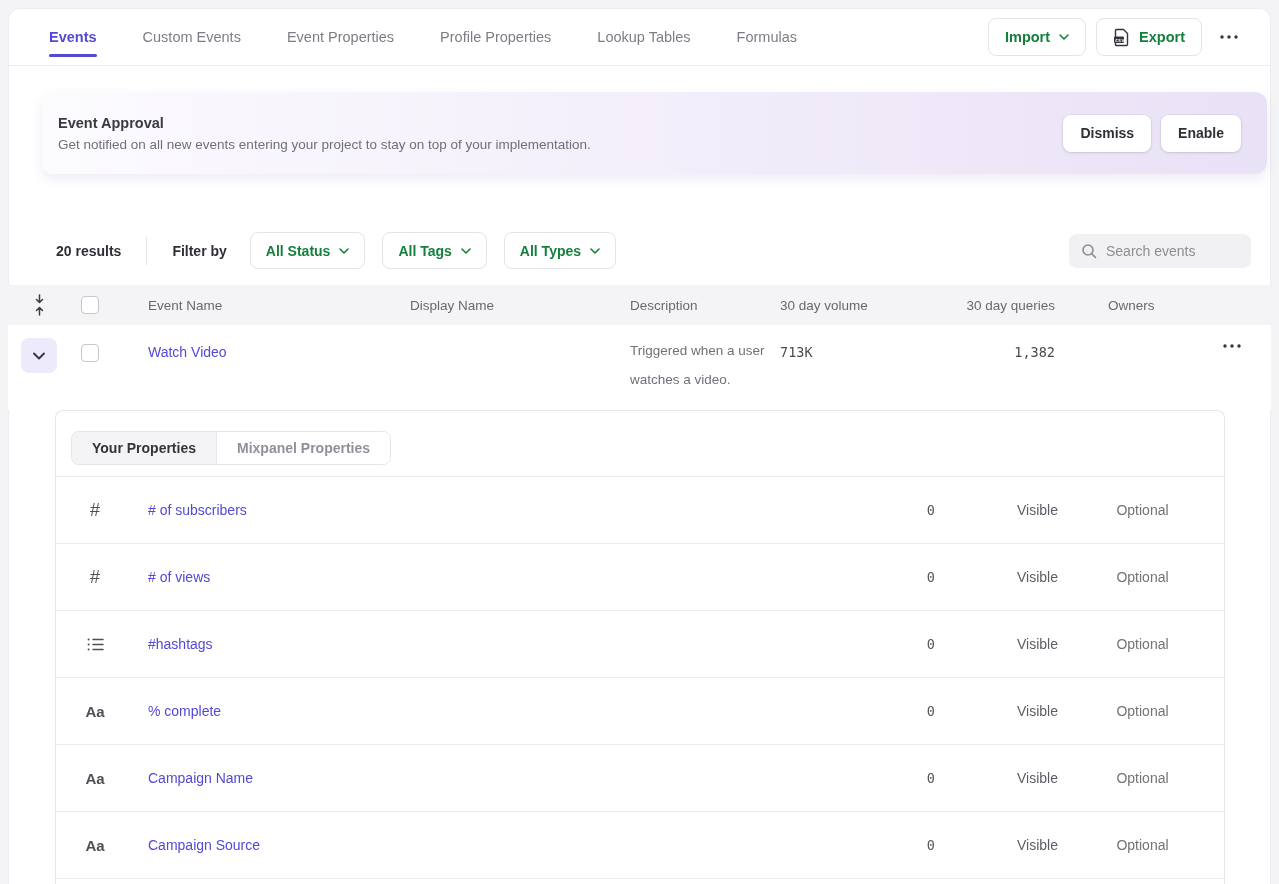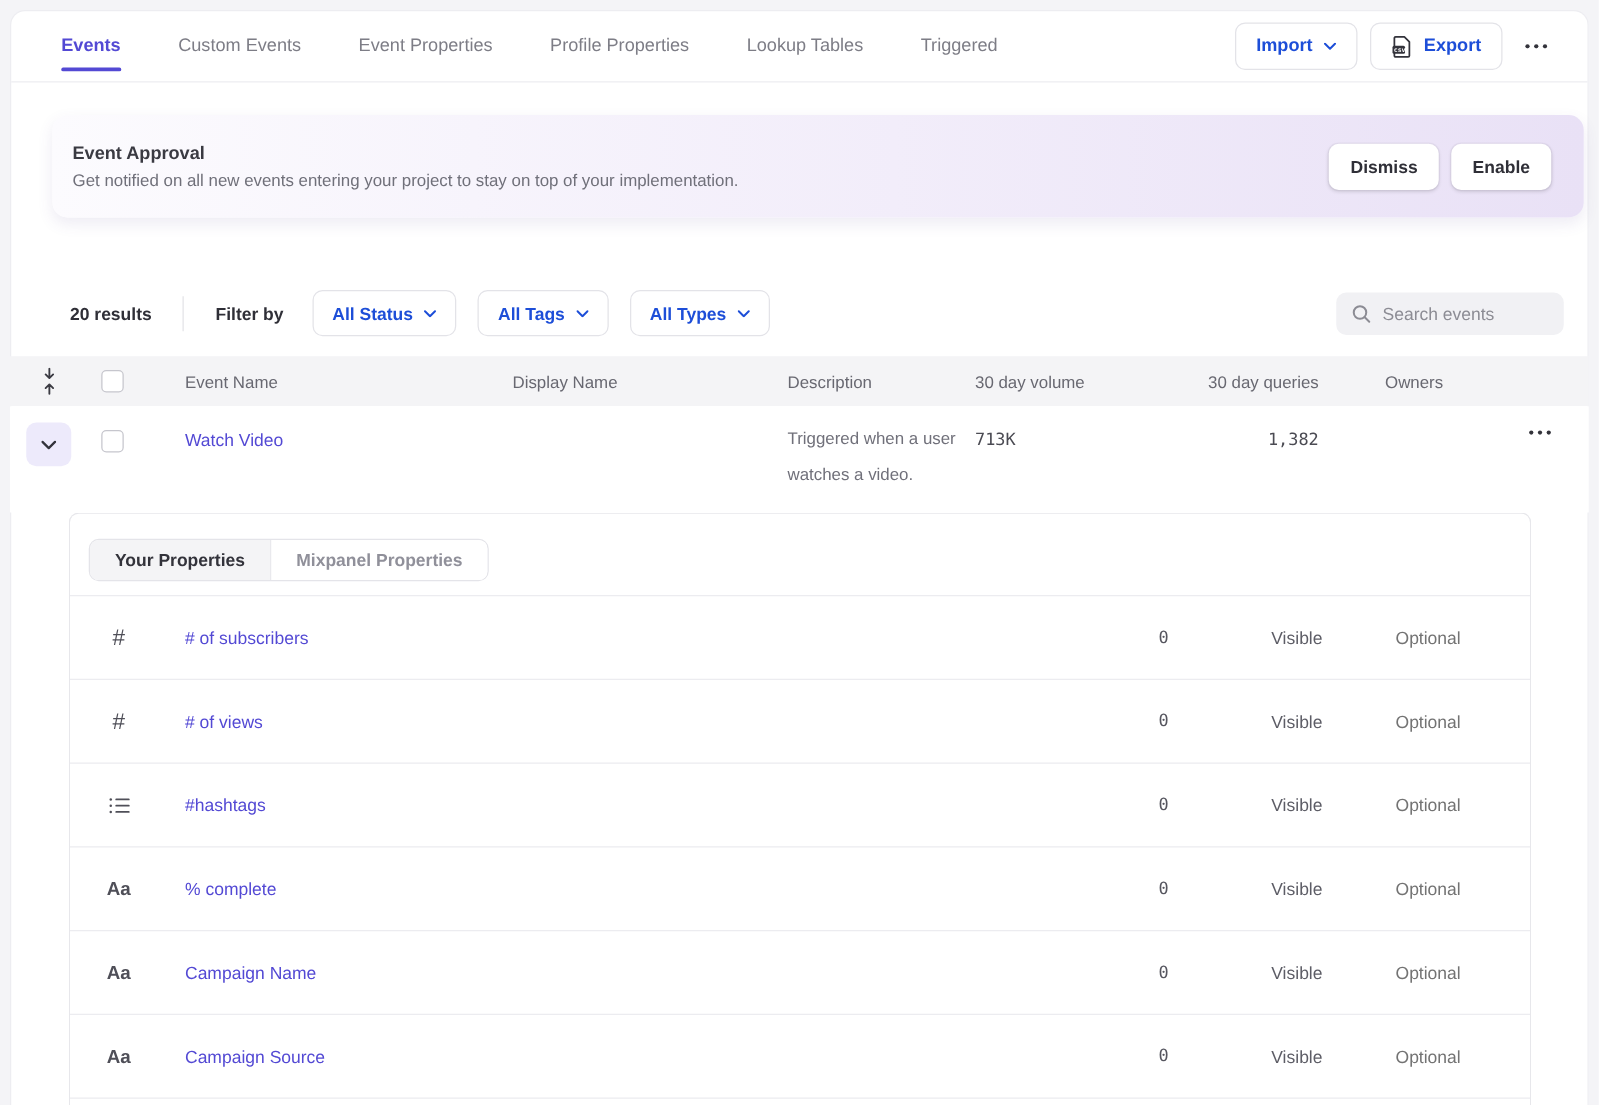--- a/index.html
+++ b/index.html
@@ -22,21 +22,21 @@
             border-bottom:1px solid #ededf1; }
   .nav-tabs { display:flex; gap:46px; height:100%; align-items:stretch; }
   .nav-tab { position:relative; display:flex; align-items:center; font-size:14.5px;
              color:#7d7d86; font-weight:500; cursor:pointer; white-space:nowrap; }
   .nav-tab.active { color:#5349d4; font-weight:700; }
   .nav-tab.active::after { content:""; position:absolute; left:0; right:0; bottom:8px;
              height:3px; border-radius:2px; background:#5349d4; }
   .nav-right { margin-left:auto; display:flex; align-items:center; gap:10px; }
   .btn { display:inline-flex; align-items:center; gap:9px; height:38px; padding:0 16px;
          border:1px solid #e3e3e8; border-radius:8px; background:#fff; font-size:14.5px;
-         font-weight:600; color:#1d4ed8; cursor:pointer; font-family:inherit; }
+         font-weight:600; color:#15803d; cursor:pointer; font-family:inherit; }
   .icon-btn { border:none; background:none; padding:0 8px; height:38px; display:flex;
          align-items:center; cursor:pointer; color:#33333b; }
 
   
   .banner { position:absolute; left:42px; top:92px; width:1225px; height:82px;
             border-radius:12px; background:linear-gradient(90deg,#fcfbfe 0%,#f2edfa 55%,#e9e1f6 100%);
             box-shadow:0 5px 12px rgba(90,70,150,0.10); display:flex; align-items:center;
             padding:0 26px 0 16px; }
   .banner-title { font-size:14.5px; font-weight:700; color:#3a3a42; }
   .banner-desc  { font-size:13.5px; color:#70707a; margin-top:6px; }
@@ -123,21 +123,21 @@
 
 <div class="page">
 
   <div class="topnav">
     <div class="nav-tabs">
       <div class="nav-tab active">Events</div>
       <div class="nav-tab">Custom Events</div>
       <div class="nav-tab">Event Properties</div>
       <div class="nav-tab">Profile Properties</div>
       <div class="nav-tab">Lookup Tables</div>
-      <div class="nav-tab">Triggered</div>
+      <div class="nav-tab">Formulas</div>
     </div>
     <div class="nav-right">
       <button class="btn">
         <span>Import</span>
         <span style="display:flex;">
           <svg width="10" height="6" viewBox="0 0 10 6">
               <path d="M1 1l4 4 4-4" stroke="currentColor" stroke-width="1.6" fill="none" stroke-linecap="round" stroke-linejoin="round"></path>
             </svg>
         </span>
       </button>

